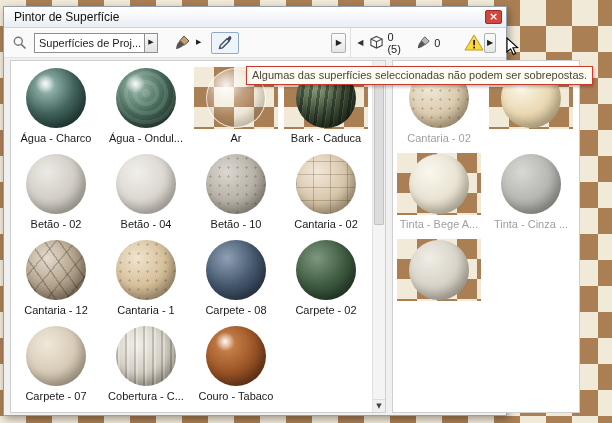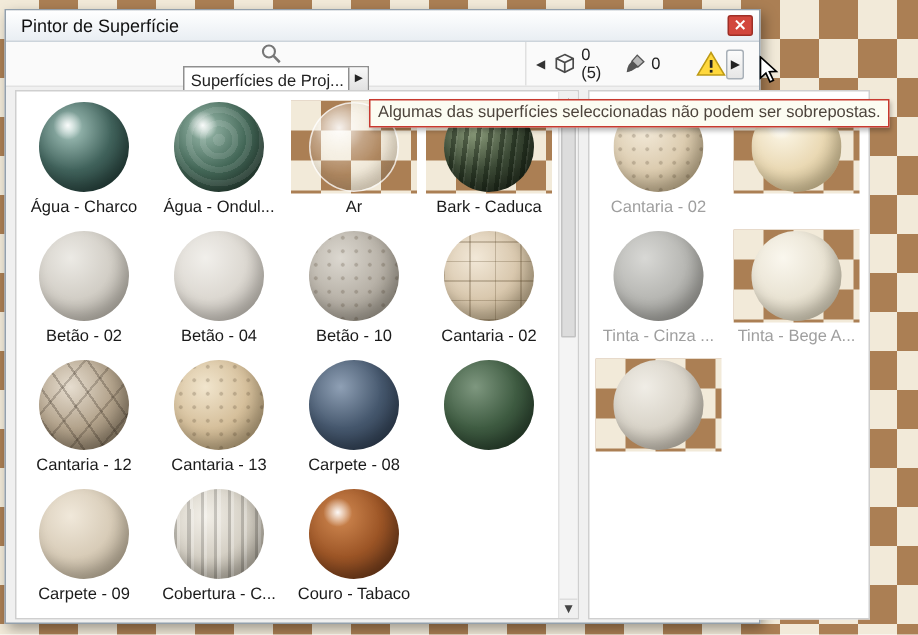--- a/index.html
+++ b/index.html
@@ -26,21 +26,21 @@
     border:1px solid #9e2f26; border-radius:2px;
     display:flex; align-items:center; justify-content:center; cursor:default;
   }
   .closebtn span{ color:#fff; font-size:11px; line-height:10px; font-weight:bold;
     font-family:"DejaVu Sans", sans-serif; }
   .toolbar{
     position:absolute; left:0; top:21px; right:0; height:30px;
     background:#fafafa; border-bottom:1px solid #e2e2e2;
     display:flex; align-items:center;
   }
-  .tb-left{ width:381px; display:flex; align-items:center; padding-left:8px; height:100%;flex-direction:column; }
+  .tb-left{ width:381px; display:flex; align-items:center; padding-left:8px; height:100%; }
   .tb-right{ flex:1; display:flex; align-items:center; height:100%;
     border-left:1px solid #e0e0e0; padding:0 6px 0 4px; }
   .spacer{ flex:1; }
   .icon{ display:inline-flex; align-items:center; justify-content:center; }
   .combo{
     margin-left:6px; width:124px; height:20px; background:#fff;
     border:1px solid #8f8f8f; display:flex; align-items:stretch;
   }
   .combo-text{ flex:1; font-size:11px; color:#222; padding:3px 0 0 4px;
     white-space:nowrap; overflow:hidden; }
@@ -254,38 +254,39 @@
           <div class="cell">
             <div class="sphere-wrap">
               <div class="sphere" style="background-image: repeating-linear-gradient(55deg, rgba(40, 30, 20, 0.25) 0px, rgba(40, 30, 20, 0.25) 1.5px, rgba(0, 0, 0, 0) 1.5px, rgba(0, 0, 0, 0) 12px), repeating-linear-gradient(-50deg, rgba(40, 30, 20, 0.22) 0px, rgba(40, 30, 20, 0.22) 1.5px, rgba(0, 0, 0, 0) 1.5px, rgba(0, 0, 0, 0) 15px), radial-gradient(circle at 35% 30%, rgb(230, 221, 207) 0%, rgb(179, 163, 140) 48%, rgb(106, 93, 73) 100%); background-size: 100% 100%, 100% 100%, 100% 100%;"></div>
             </div>
             <div class="mat-label">Cantaria - 12</div>
           </div>
           <div class="cell">
             <div class="sphere-wrap">
               <div class="sphere" style="background-image: radial-gradient(rgba(60, 45, 25, 0.22) 18%, rgba(0, 0, 0, 0) 22%), radial-gradient(circle at 35% 30%, rgb(241, 229, 205) 0%, rgb(214, 192, 156) 48%, rgb(148, 128, 92) 100%); background-size: 9px 9px, 100% 100%;"></div>
             </div>
-            <div class="mat-label">Cantaria - 13</div>
+            <div class="mat-label">Cantaria - 1</div>
           </div>
           <div class="cell">
             <div class="sphere-wrap">
               <div class="sphere" style="background-image: radial-gradient(circle at 35% 30%, rgb(143, 160, 181) 0%, rgb(70, 88, 110) 48%, rgb(28, 40, 56) 100%); background-size: 100% 100%;"></div>
             </div>
             <div class="mat-label">Carpete - 08</div>
           </div>
           <div class="cell">
             <div class="sphere-wrap">
               <div class="sphere" style="background-image: radial-gradient(circle at 35% 30%, rgb(126, 151, 127) 0%, rgb(63, 92, 66) 48%, rgb(22, 39, 26) 100%); background-size: 100% 100%;"></div>
             </div>
+            <div class="mat-label">Carpete - 02</div>
           </div>
           <div class="cell">
             <div class="sphere-wrap">
               <div class="sphere" style="background-image: radial-gradient(circle at 35% 30%, rgb(240, 232, 218) 0%, rgb(216, 204, 184) 48%, rgb(154, 142, 120) 100%); background-size: 100% 100%;"></div>
             </div>
-            <div class="mat-label">Carpete - 09</div>
+            <div class="mat-label">Carpete - 07</div>
           </div>
           <div class="cell">
             <div class="sphere-wrap">
               <div class="sphere" style="background-image: repeating-linear-gradient(90deg, rgba(0, 0, 0, 0.16) 0px, rgba(0, 0, 0, 0.16) 2px, rgba(255, 255, 255, 0.25) 2px, rgba(255, 255, 255, 0.25) 4px, rgba(0, 0, 0, 0) 4px, rgba(0, 0, 0, 0) 9px), radial-gradient(circle at 35% 30%, rgb(242, 239, 232) 0%, rgb(213, 208, 197) 48%, rgb(147, 141, 128) 100%); background-size: 100% 100%, 100% 100%;"></div>
             </div>
             <div class="mat-label">Cobertura - C...</div>
           </div>
           <div class="cell">
             <div class="sphere-wrap">
               <div class="sphere" style="background-image: radial-gradient(circle at 32% 26%, rgba(255, 255, 255, 0.95) 0%, rgba(255, 255, 255, 0) 16%), radial-gradient(circle at 35% 30%, rgb(210, 138, 82) 0%, rgb(156, 85, 38) 48%, rgb(74, 36, 16) 100%); background-size: 100% 100%, 100% 100%;"></div>
@@ -311,30 +312,30 @@
               <div class="sphere" style="background-image: radial-gradient(rgba(60, 45, 25, 0.22) 18%, rgba(0, 0, 0, 0) 22%), radial-gradient(circle at 35% 30%, rgb(243, 234, 217) 0%, rgb(220, 204, 176) 48%, rgb(158, 140, 104) 100%); background-size: 9px 9px, 100% 100%;"></div>
             </div>
             <div class="mat-label">Cantaria - 02</div>
           </div>
           <div class="cell">
             <div class="sphere-wrap checker">
               <div class="sphere" style="background-image: radial-gradient(circle at 32% 26%, rgba(255, 255, 255, 0.95) 0%, rgba(255, 255, 255, 0) 16%), radial-gradient(circle at 35% 30%, rgb(252, 247, 232) 0%, rgb(234, 217, 180) 48%, rgb(177, 159, 114) 100%); background-size: 100% 100%, 100% 100%;"></div>
             </div>
           </div>
           <div class="cell">
+            <div class="sphere-wrap checker">
+              <div class="sphere" style="background-image: radial-gradient(circle at 35% 30%, rgb(250, 247, 238) 0%, rgb(233, 227, 211) 48%, rgb(179, 171, 148) 100%); background-size: 100% 100%;"></div>
+            </div>
+            <div class="mat-label">Tinta - Bege A...</div>
+          </div>
+          <div class="cell">
             <div class="sphere-wrap">
               <div class="sphere" style="background-image: radial-gradient(circle at 35% 30%, rgb(216, 216, 213) 0%, rgb(183, 183, 179) 48%, rgb(128, 127, 122) 100%); background-size: 100% 100%;"></div>
             </div>
             <div class="mat-label">Tinta - Cinza ...</div>
-          </div>
-          <div class="cell">
-            <div class="sphere-wrap checker">
-              <div class="sphere" style="background-image: radial-gradient(circle at 35% 30%, rgb(250, 247, 238) 0%, rgb(233, 227, 211) 48%, rgb(179, 171, 148) 100%); background-size: 100% 100%;"></div>
-            </div>
-            <div class="mat-label">Tinta - Bege A...</div>
           </div>
           <div class="cell">
             <div class="sphere-wrap checker">
               <div class="sphere" style="background-image: radial-gradient(circle at 35% 30%, rgb(240, 237, 230) 0%, rgb(217, 212, 201) 48%, rgb(158, 151, 138) 100%); background-size: 100% 100%;"></div>
             </div>
           </div>
         </div>
     </div>
   </div>
 

